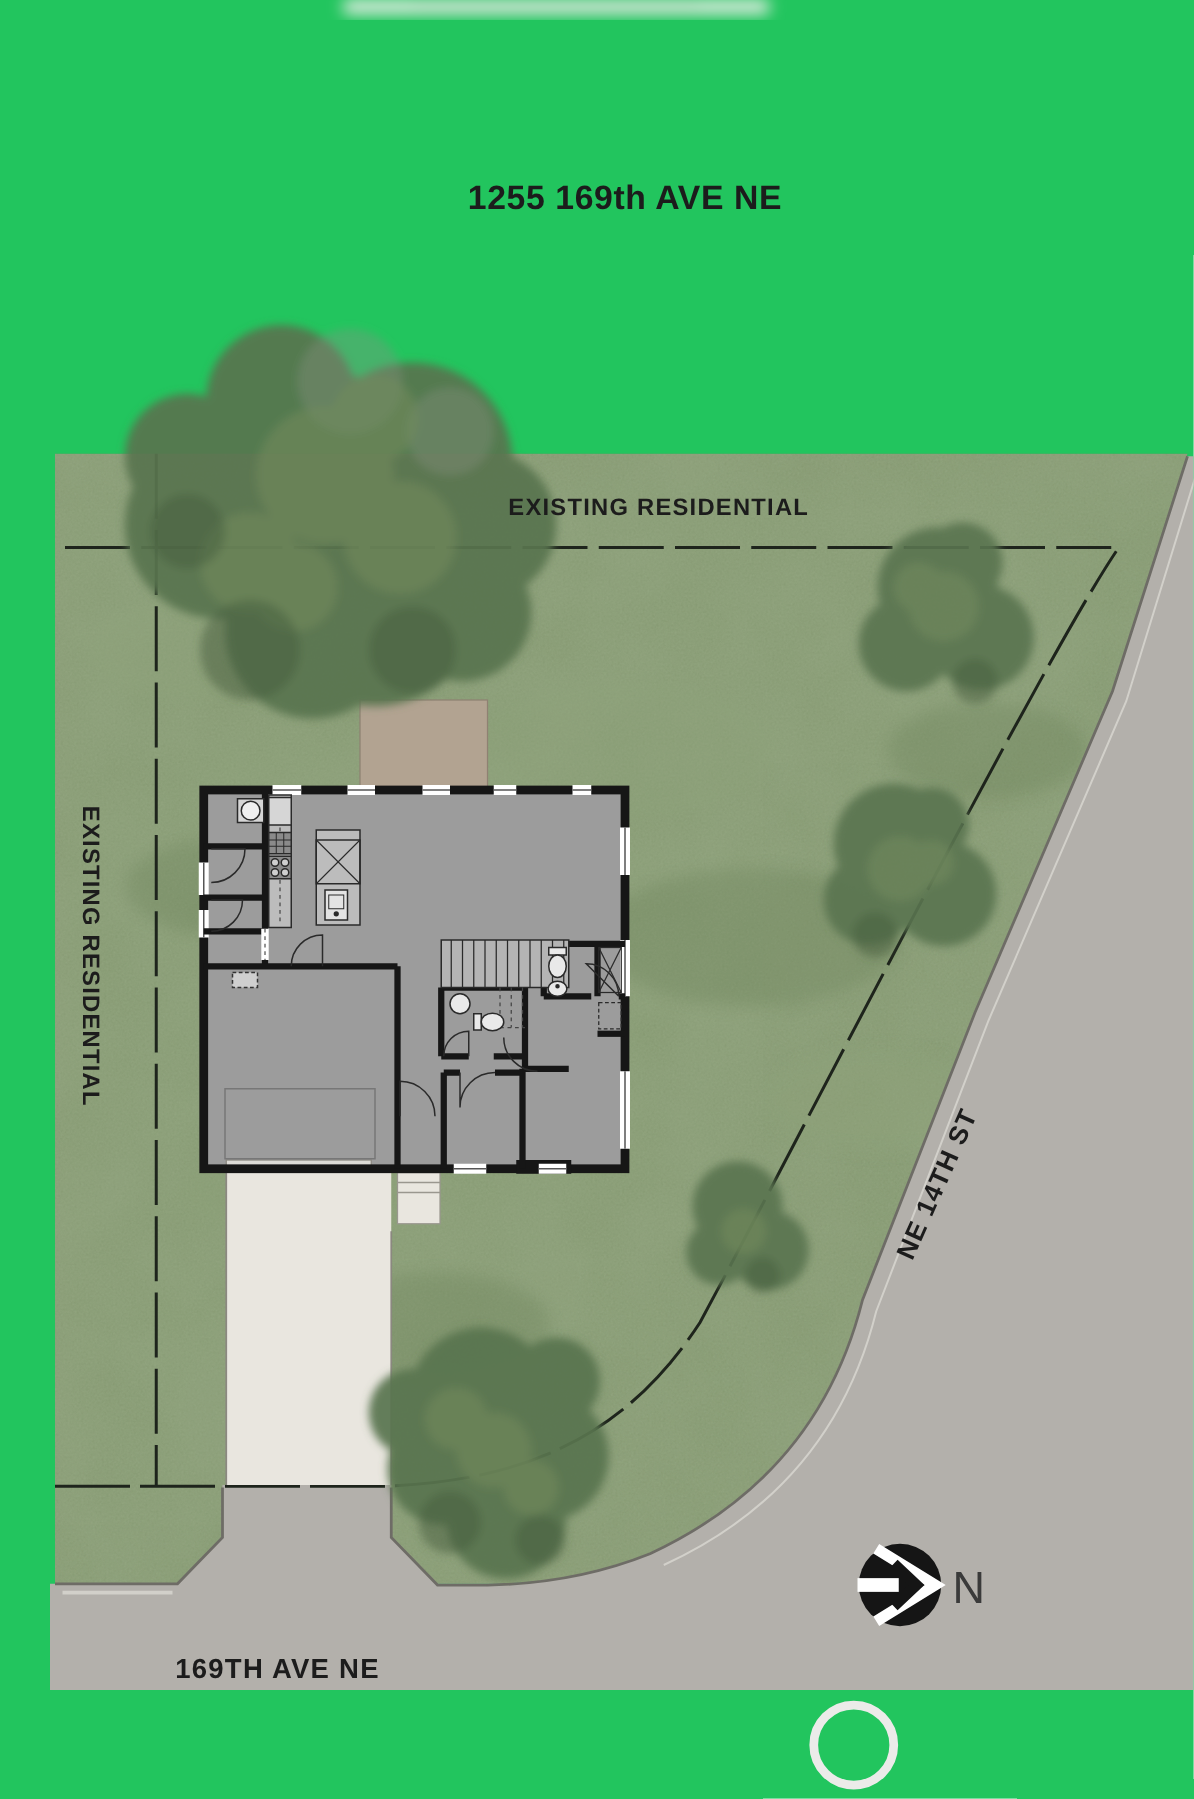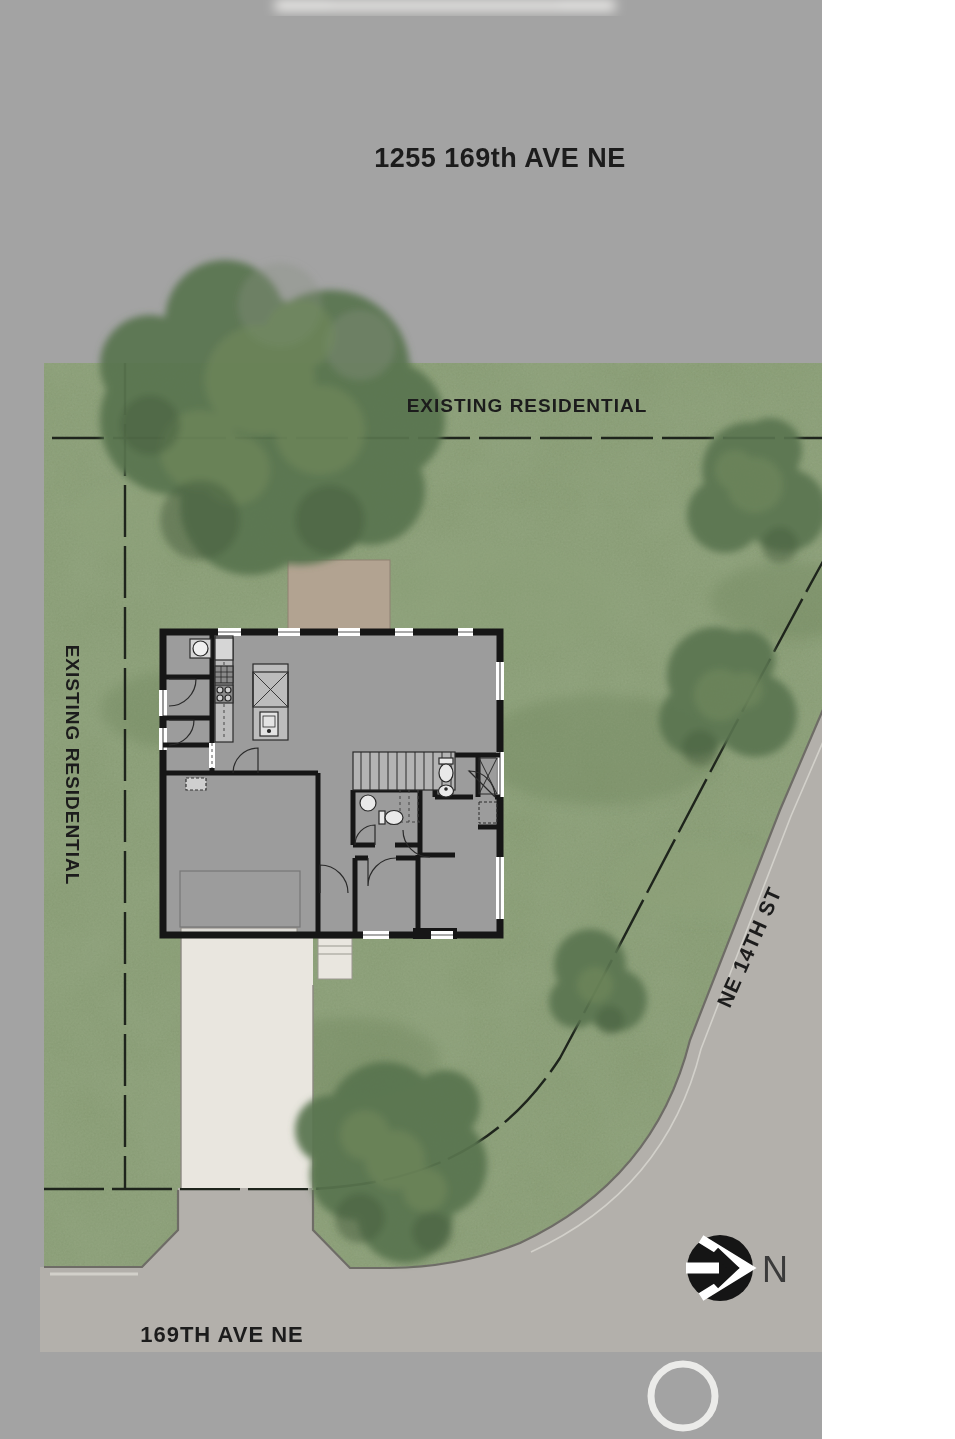--- a/index.html
+++ b/index.html
@@ -1,16 +1,16 @@
 <!DOCTYPE html>
 <html style="--grass: #7d9168; --grass-light: #8ea37a; --grass-dark: #6b8159; --tree: #5a7550; --tree-light: #71895c; --tree-dark: #465e3e; --road: #b3b0ab; --curb: #6e6c66; --house: #9c9c9c; --counter: #bcbcbc; --wall: #161616; --driveway: #e9e6df; --patio: #b2a391; --label-text: #1c1c1c;"><head>
 <meta charset="utf-8">
 <style>
   html,body{margin:0;padding:0;background:#ffffff;}
-  .canvas{position:relative;width:822px;height:1439px;background:#a3a3a3;overflow:hidden;
+  .canvas{position:relative;width:955px;height:1439px;background:#22c55e;overflow:hidden;
           font-family:"Liberation Sans",sans-serif;}
   svg{position:absolute;left:0;top:0;}
   text{font-family:"Liberation Sans",sans-serif;}
   .plan-label{font-weight:bold;letter-spacing:1px;}
 </style>
 </head>
 <body>
 
 <div class="canvas">
 <svg width="955" height="1439" viewBox="0 0 955 1439">

